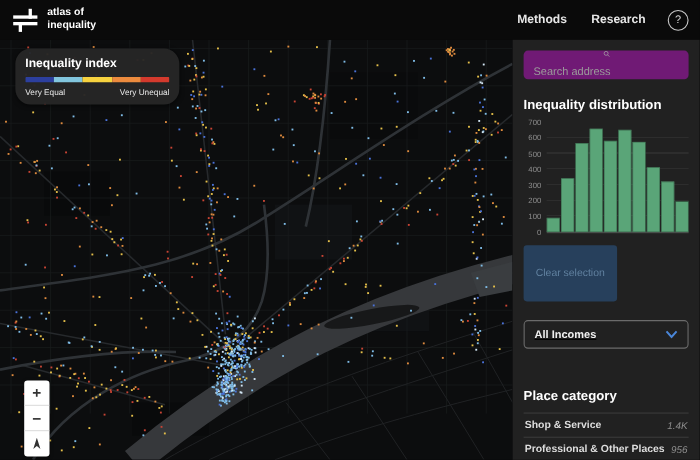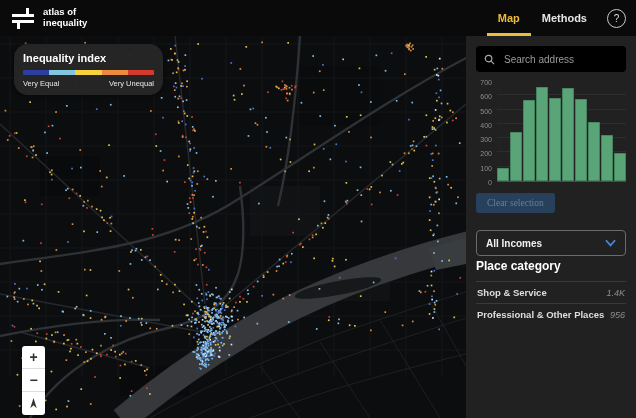--- a/index.html
+++ b/index.html
@@ -31,46 +31,46 @@
 
   .map-controls{position:absolute;left:22px;bottom:3px;width:23px;background:#fff;border-radius:3px;
     box-shadow:0 1px 3px rgba(0,0,0,.45);overflow:hidden;z-index:5;}
   .map-ctl{height:23px;display:flex;align-items:center;justify-content:center;color:#333;
     font-size:14px;font-weight:bold;cursor:pointer;border-bottom:1px solid #ddd;}
   .map-ctl:last-child{border-bottom:none;}
 
   
   .sidebar{position:absolute;top:36px;left:466px;width:170px;height:382px;background:#212121;
     padding:10px 10px 0;overflow:hidden;}
-  .search-box{height:26px;background:#000000;border-radius:4px;display:flex;align-items:center;
-    gap:7px;padding:0 8px;}
+  .search-box{height:26px;background:#701a75;border-radius:4px;display:flex;align-items:center;
+    gap:7px;padding:0 8px;flex-direction:column;}
   .search-box input{flex:1;background:transparent;border:none;outline:none;color:#ddd;font-size:10px;
     font-family:inherit;min-width:0;}
   .search-box input::placeholder{color:#9b9b9b;}
   .section-title{color:#fff;font-size:12px;font-weight:bold;margin:16px 0 8px;}
 
   .hist{display:flex;gap:4px;margin-top:10px;}
   .hist-ylabels{position:relative;width:17px;height:100px;flex:none;}
   .hist-ylabels span{position:absolute;right:1px;transform:translateY(50%);color:#8d8d8d;font-size:7px;}
   .hist-plot{position:relative;flex:1;height:100px;
     background:repeating-linear-gradient(to top,rgba(255,255,255,.055) 0 1px,transparent 1px 14.28px);
     border-bottom:1px solid #4c4c4c;}
   .hist-bars{position:absolute;left:0;right:0;bottom:0;top:0;display:flex;align-items:flex-end;gap:1px;}
   .hist-bar{flex:1;box-shadow:inset 0 0 0 .6px rgba(0,0,0,.35);cursor:pointer;}
 
   .clear-btn{margin-top:11px;background:#27405c;color:#60809f;border:none;border-radius:3px;
-    font-size:9.5px;font-family:Liberation Serif, serif;padding:5px 11px;cursor:pointer;}
+    font-size:9.5px;font-family:Liberation Sans, sans-serif;padding:20px 11px;cursor:pointer;}
 
   .toggle-row{display:flex;align-items:center;gap:8px;margin-top:17px;cursor:pointer;}
   .toggle-track{width:30px;height:15px;background:#4d4d4d;border-radius:8px;position:relative;flex:none;}
   .toggle-knob{position:absolute;left:1px;top:1px;width:13px;height:13px;border-radius:50%;background:#d9d9d9;}
   .toggle-label{color:#e8e8e8;font-size:10px;font-weight:bold;}
 
   .dropdown{margin-top:17px;height:26px;border:1px solid #6b6b6b;border-radius:4px;display:flex;
-    align-items:center;justify-content:space-between;padding:0 9px;cursor:pointer;}
+    align-items:center;justify-content:space-between;padding:0 9px;cursor:pointer;text-decoration:underline;}
   .dropdown-value{color:#f0f0f0;font-size:10px;font-weight:bold;}
 
   .cat-row{display:flex;align-items:center;justify-content:space-between;border-top:1px solid #3a3a3a;
     padding:5px 1px;cursor:pointer;}
   .cat-label{color:#dedede;font-size:9.5px;font-weight:bold;}
   .cat-count{color:#8d8d8d;font-size:9px;font-style:italic;}
 </style>
 </head>
 <body>
 
@@ -81,22 +81,22 @@
       <rect x="2" y="14" width="22" height="3" fill="#fff"></rect>
       <rect x="16" y="2" width="3" height="9" fill="#fff"></rect>
       <rect x="7" y="14" width="3" height="9" fill="#fff"></rect>
     </svg>
     <div class="logo-text">
       <div>atlas of</div>
       <div>inequality</div>
     </div>
   </div>
   <div class="nav" id="nav">
-      <div class="nav-item active">Map</div>
       <div class="nav-item">Methods</div>
+      <div class="nav-item">Research</div>
     </div>
   <div class="help-btn">
     <span>?</span>
   </div>
 </div>
 
 <div class="map">
   <svg id="mapsvg" width="466" height="382" viewBox="0 0 466 382">
     <rect x="0" y="0" width="466" height="382" fill="#0c0d0e"></rect>
 
@@ -1215,20 +1215,21 @@
 
 <div class="sidebar">
   <div class="search-box">
     <svg width="11" height="11" viewBox="0 0 12 12">
       <circle cx="5" cy="5" r="3.6" fill="none" stroke="#aaa" stroke-width="1.3"></circle>
       <line x1="8" y1="8" x2="11" y2="11" stroke="#aaa" stroke-width="1.3"></line>
     </svg>
     <input type="text" placeholder="Search address" style="">
   </div>
 
+  <div class="section-title">Inequality distribution</div>
 
   <div class="hist">
     <div class="hist-ylabels" id="hist-ylabels">
         <span style="bottom: 0px;">0</span>
         <span style="bottom: 14.2857px;">100</span>
         <span style="bottom: 28.5714px;">200</span>
         <span style="bottom: 42.8571px;">300</span>
         <span style="bottom: 57.1429px;">400</span>
         <span style="bottom: 71.4286px;">500</span>
         <span style="bottom: 85.7143px;">600</span>
@@ -1253,21 +1254,21 @@
   <button class="clear-btn">Clear selection</button>
 
 
   <div class="dropdown">
     <span class="dropdown-value">All Incomes</span>
     <svg width="11" height="8" viewBox="0 0 12 8">
       <polyline points="1,1 6,6.5 11,1" fill="none" stroke="#4a86d8" stroke-width="2"></polyline>
     </svg>
   </div>
 
-  <div class="section-title" style="margin-top:3px;">Place category</div>
+  <div class="section-title" style="margin-top:36px;">Place category</div>
   <div id="cat-list">
       <div class="cat-row">
         <span class="cat-label">Shop &amp; Service</span>
         <span class="cat-count">1.4K</span>
       </div>
       <div class="cat-row">
         <span class="cat-label">Professional &amp; Other Places</span>
         <span class="cat-count">956</span>
       </div>
     </div>

